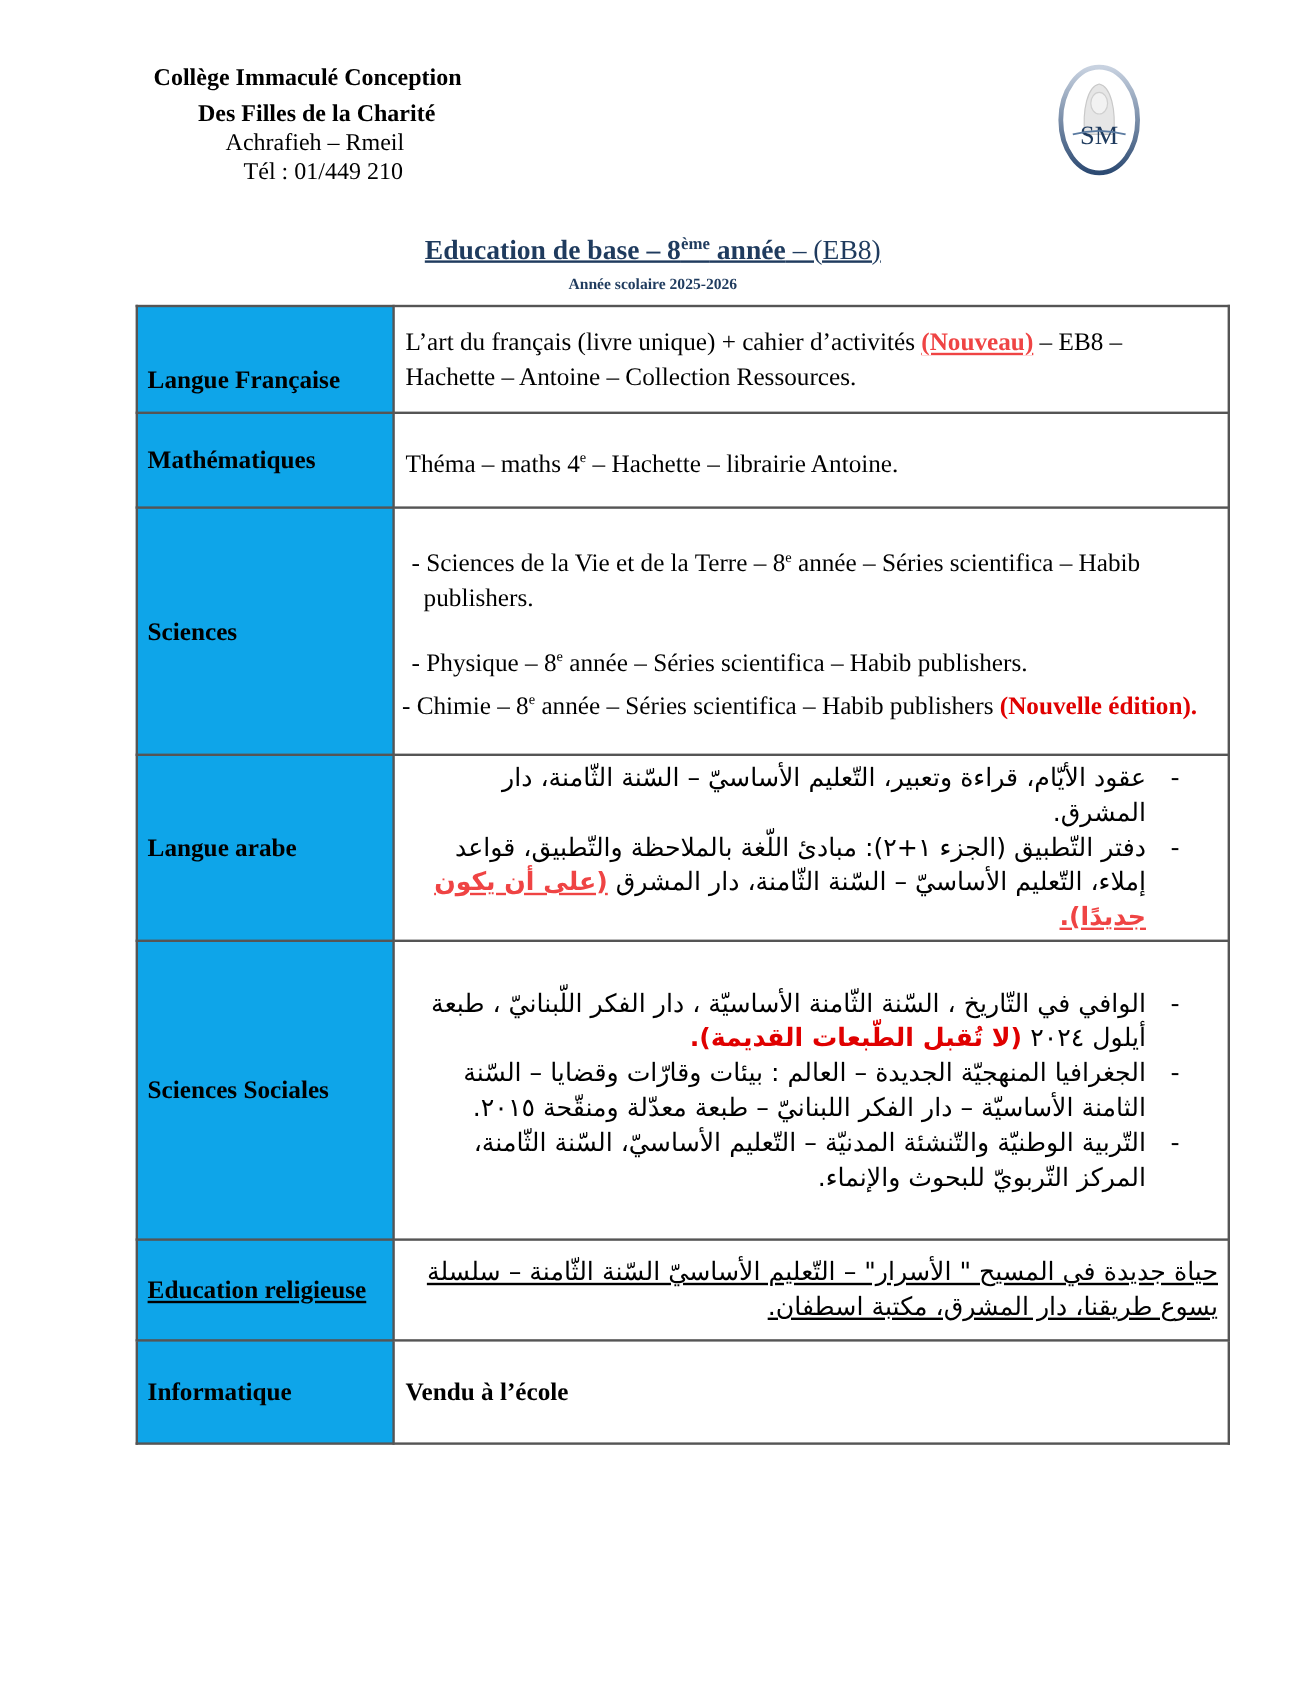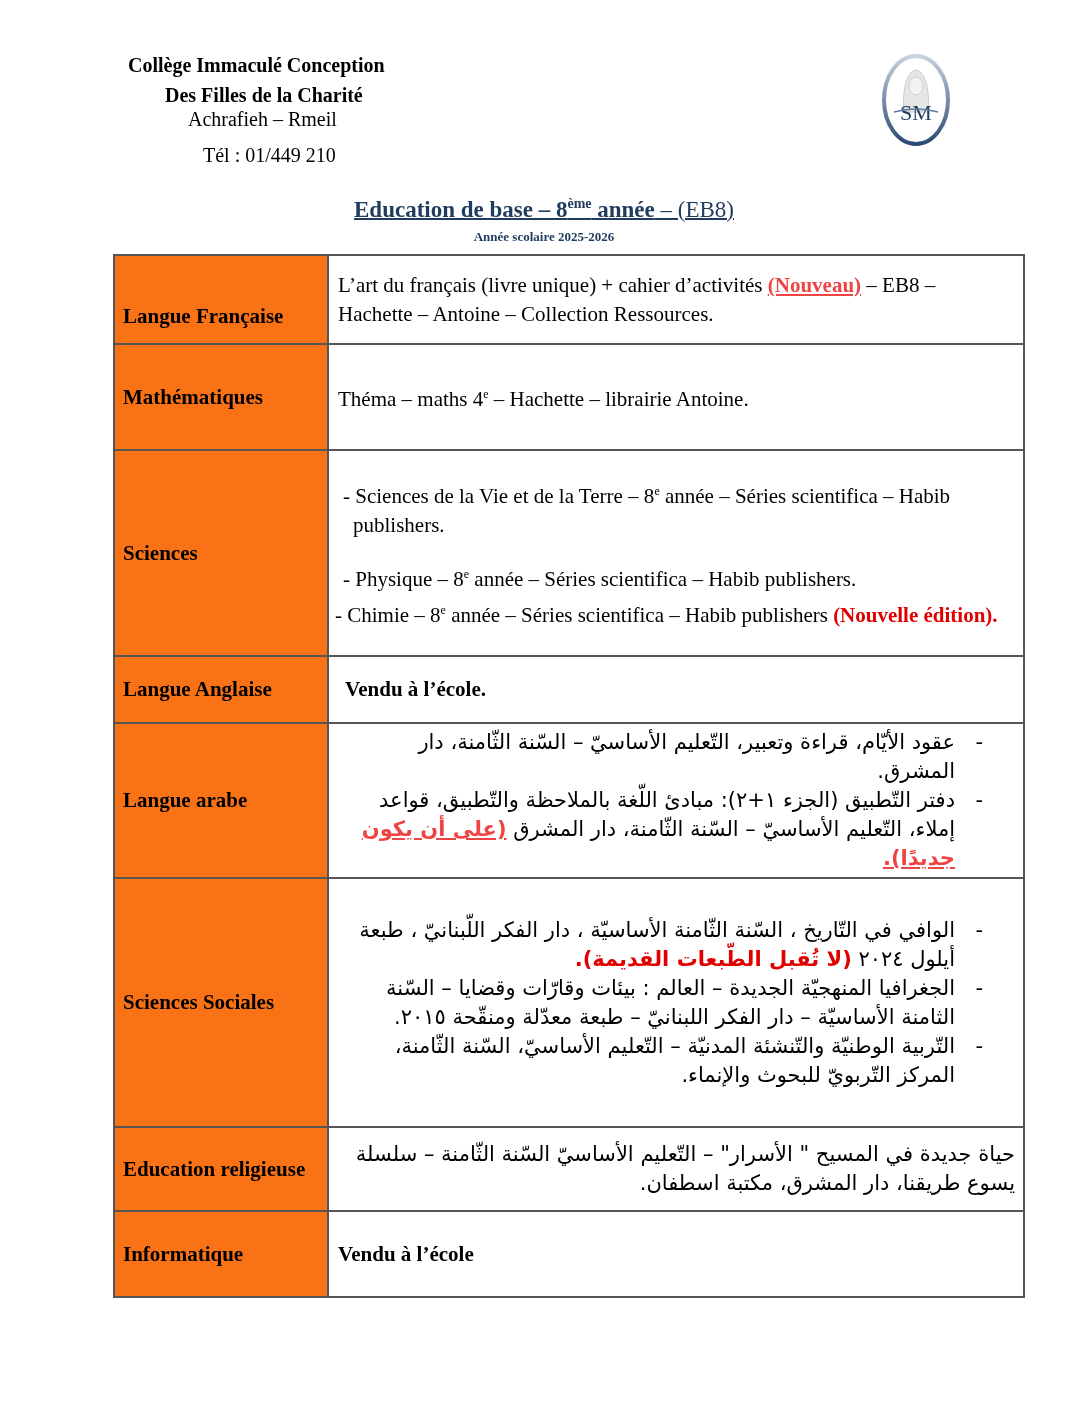--- a/index.html
+++ b/index.html
@@ -12,39 +12,39 @@
   .title { position: absolute; left: 0; right: 0; top: 196px; text-align: center;
            font-size: 23px; color: #1f3b5e; }
   .title .u { text-decoration: underline; text-decoration-thickness: 1.5px; }
   .title b { font-weight: bold; }
   .title sup { font-size: 14px; }
   .subtitle { position: absolute; left: 0; right: 0; top: 229px; text-align: center;
               font-size: 13px; font-weight: bold; color: #1f3b5e; }
   table.list { position: absolute; left: 113px; top: 254px; width: 912px;
                border-collapse: collapse; table-layout: fixed; }
   table.list td { border: 2px solid #555; vertical-align: middle; font-size: 21px; line-height: 29px; }
-  td.subject { background: #f97316; width: 196px; padding: 0 8px; font-weight: bold; }
+  td.subject { background: #0ea5e9; width: 196px; padding: 0 8px; font-weight: bold; }
   td.books { padding: 0 9px; }
   .vb { vertical-align: bottom !important; padding-bottom: 12px !important; }
   .red { color: #e00000; font-weight: bold; }
   .red-u { color: #ef4444; font-weight: bold; text-decoration: underline; }
   .item { margin: 0; }
   .ar { direction: rtl; text-align: right; font-family: "DejaVu Sans", sans-serif; font-size: 17px; line-height: 43px; }
   .ar .item { padding-right: 28px; position: relative; }
   .ar .dash { position: absolute; right: 0; }
   .bold { font-weight: bold; }
 </style>
 </head>
 <body>
 
 <div class="header-block">
   <div class="hl b" style="left:28px;top:2px;">Collège Immaculé Conception</div>
   <div class="hl b" style="left:65px;top:32px;">Des Filles de la Charité</div>
   <div class="hl" style="left:88px;top:56px;text-align:center;">Achrafieh – Rmeil</div>
-  <div class="hl" style="left:103px;top:92px;">Tél : 01/449 210</div>
+  <div class="hl" style="left:103px;top:80px;">Tél : 01/449 210</div>
 </div>
 
 <div class="logo">
   <svg width="72" height="96" viewBox="0 0 72 96">
     <defs>
       <linearGradient id="rg" x1="0" y1="0" x2="0" y2="1">
         <stop offset="0" stop-color="#c8d2e0"></stop>
         <stop offset="1" stop-color="#2c4a72"></stop>
       </linearGradient>
     </defs>
@@ -62,54 +62,50 @@
 <div class="subtitle">Année scolaire 2025-2026</div>
 
 <table class="list">
   <tbody>
       <tr style="height:89px;">
     <td class="subject vb">Langue Française</td>
     <td class="books">
       <span>L’art du français (livre unique) + cahier d’activités </span><span class="red-u">(Nouveau)</span><span> – EB8 – Hachette – Antoine – Collection Ressources.</span>
     </td>
   </tr>
-  <tr style="height:106px;">
+  <tr style="height:79px;">
     <td class="subject">Mathématiques</td>
     <td class="books">
       <span>Théma – maths 4</span><sup style="font-size:12px">e</sup><span> – Hachette – librairie Antoine.</span>
     </td>
   </tr>
   <tr style="height:206px;">
     <td class="subject">Sciences</td>
     <td class="books" style="padding-left:14px;">
       <p class="item" style="padding-left:10px;text-indent:-10px;margin-bottom:20px;"><span>- Sciences de la Vie et de la Terre – 8</span><sup style="font-size:12px">e</sup><span> année – Séries scientifica – Habib publishers.</span></p>
       <p class="item" style="margin-bottom:2px;"><span>- Physique – 8</span><sup style="font-size:12px">e</sup><span> année – Séries scientifica – Habib publishers.</span></p>
       <p class="item" style="margin-left:-8px;padding-left:18px;text-indent:-18px;"><span>-  Chimie – 8</span><sup style="font-size:12px">e</sup><span> année – Séries scientifica – Habib publishers</span> <span class="red">(Nouvelle édition).</span></p>
     </td>
-  </tr>
-  <tr style="height:67px;">
-    <td class="subject">Langue Anglaise</td>
-    <td class="books bold" style="padding-left:16px;">Vendu à l’école.</td>
   </tr>
   <tr style="height:155px;">
     <td class="subject">Langue arabe</td>
     <td class="books ar" style="padding-right:40px;">
       <p class="item"><span class="dash">-</span><span>عقود الأيّام، قراءة وتعبير، التّعليم الأساسيّ – السّنة الثّامنة، دار المشرق.</span></p>
       <p class="item"><span class="dash">-</span><span>دفتر التّطبيق (الجزء ١+٢): مبادئ اللّغة بالملاحظة والتّطبيق، قواعد إملاء، التّعليم الأساسيّ – السّنة الثّامنة، دار المشرق </span><span class="red-u">(على أن يكون جديدًا).</span></p>
     </td>
   </tr>
   <tr style="height:249px;">
     <td class="subject">Sciences Sociales</td>
     <td class="books ar" style="padding-right:40px;">
       <p class="item"><span class="dash">-</span><span>الوافي في التّاريخ ، السّنة الثّامنة الأساسيّة ، دار الفكر اللّبنانيّ ، طبعة أيلول ٢٠٢٤ </span><span class="red">(لا تُقبل الطّبعات القديمة).</span></p>
       <p class="item"><span class="dash">-</span><span>الجغرافيا المنهجيّة الجديدة – العالم : بيئات وقارّات وقضايا – السّنة الثامنة الأساسيّة – دار الفكر اللبنانيّ – طبعة معدّلة ومنقّحة ٢٠١٥.</span></p>
       <p class="item"><span class="dash">-</span><span>التّربية الوطنيّة والتّنشئة المدنيّة – التّعليم الأساسيّ، السّنة الثّامنة، المركز التّربويّ للبحوث والإنماء.</span></p>
     </td>
   </tr>
-  <tr style="height:84px;">
+  <tr style="height:84px;text-decoration:underline;">
     <td class="subject" style="line-height:28px;">Education religieuse</td>
     <td class="books ar" style="padding-right:8px;">حياة جديدة في المسيح " الأسرار" – التّعليم الأساسيّ السّنة الثّامنة – سلسلة يسوع طريقنا، دار المشرق، مكتبة اسطفان.</td>
   </tr>
   <tr style="height:86px;">
     <td class="subject">Informatique</td>
     <td class="books bold">Vendu à l’école</td>
   </tr>
 </tbody>
   </table>
 

